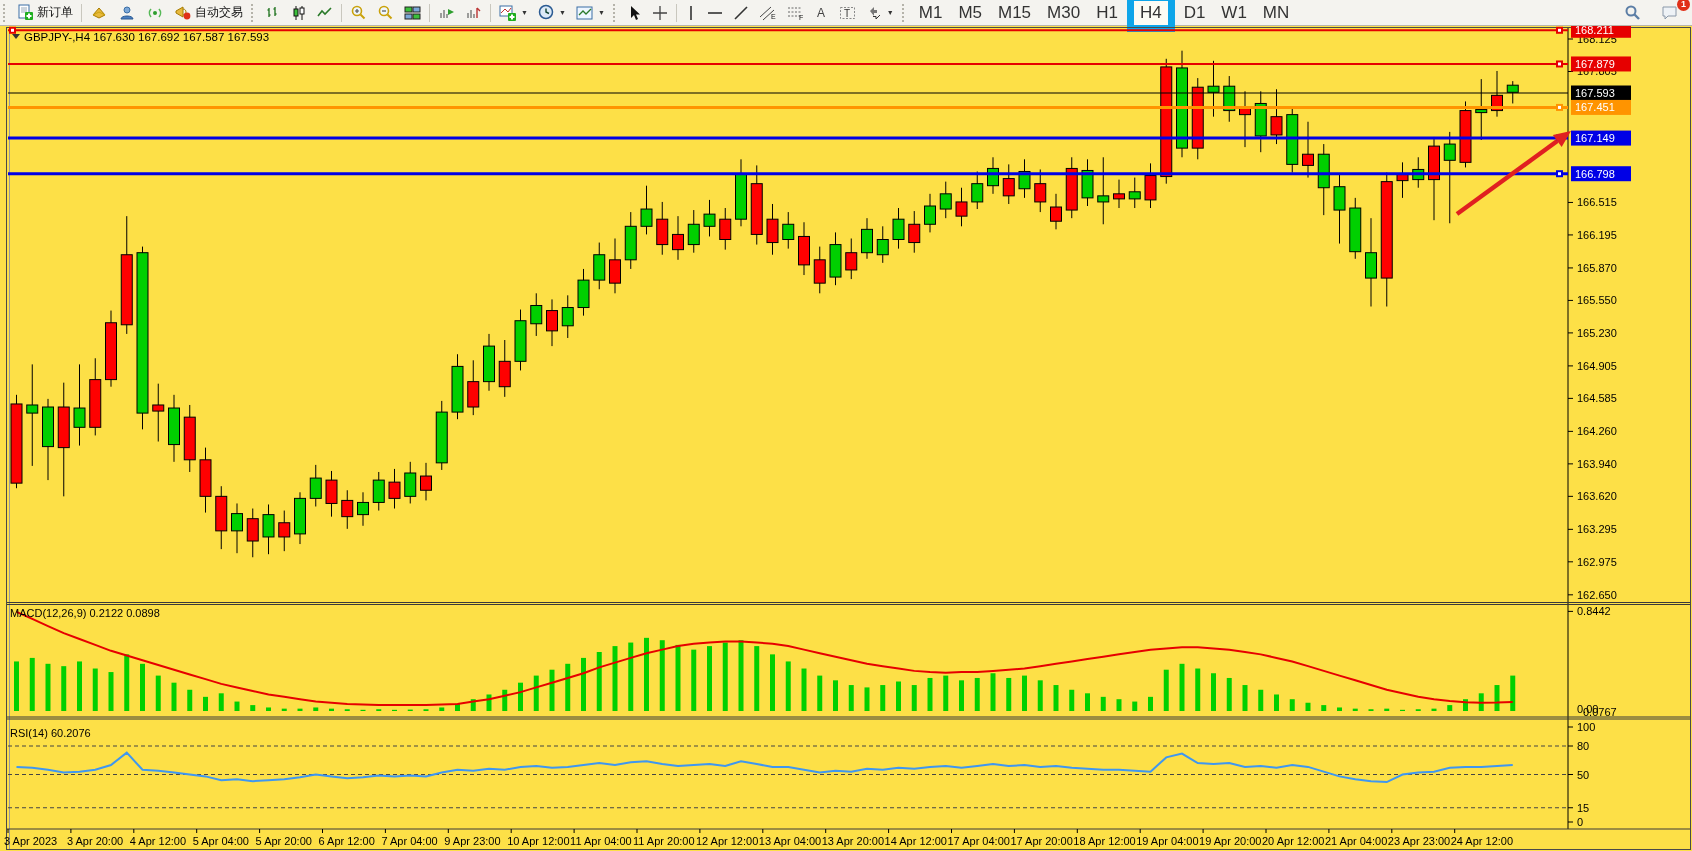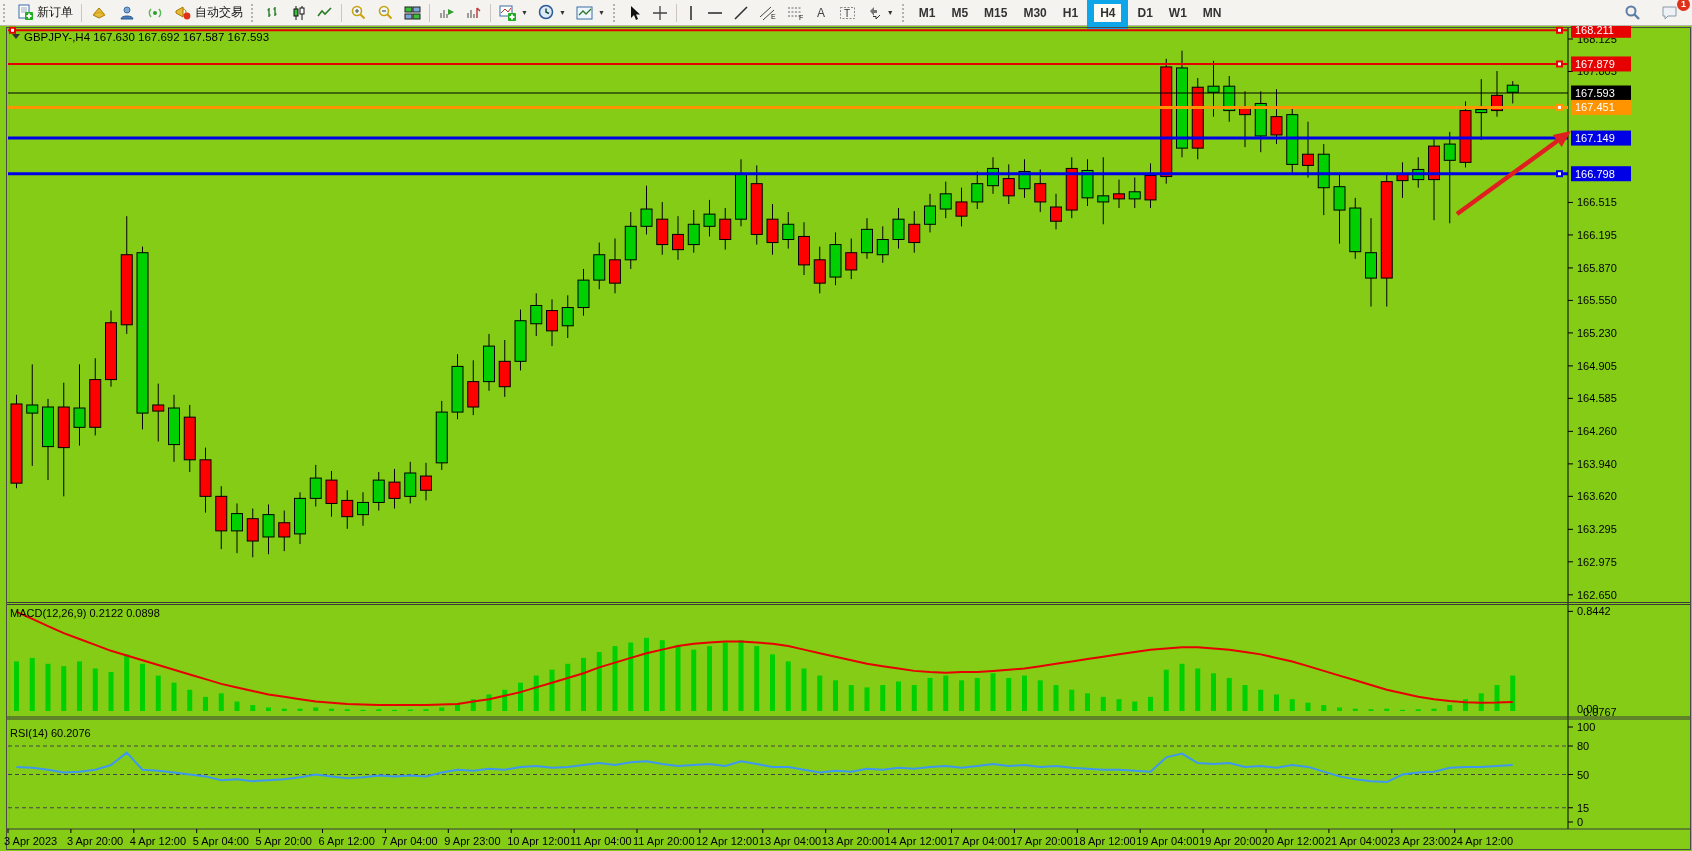--- a/index.html
+++ b/index.html
@@ -1,25 +1,25 @@
 <!DOCTYPE html>
 <html><head>
 <meta charset="utf-8">
 <style>
   html,body{margin:0;padding:0;background:#ffffff;font-family:"Liberation Sans",sans-serif;}
-  #app{position:relative;width:1692px;height:851px;background:#84cc16;overflow:hidden;}
+  #app{position:relative;width:1692px;height:851px;background:#fde047;overflow:hidden;}
   
   #toolbar{position:absolute;left:0;top:0;width:1692px;height:25px;background:#f4f3ef;
            border-bottom:1px solid #b8b6ad;display:flex;align-items:center;font-size:12px;color:#222;}
   .tb-handle{width:4px;height:18px;margin:0 3px;border-left:2px dotted #b5b3aa;}
   .tb-sep{width:1px;height:18px;background:#c9c7be;margin:0 3px;}
   .tb-btn{display:flex;align-items:center;gap:3px;padding:2px 4px;border:1px solid transparent;
           border-radius:2px;cursor:default;white-space:nowrap;}
   .tb-btn svg{display:block}
-  .tf-btn{padding:2px 6px;font-weight:bold;font-size:12px;color:#333;border:1px solid transparent;margin:16px 1px;}
+  .tf-btn{padding:2px 6px;font-weight:normal;font-size:17px;color:#333;border:1px solid transparent;margin:16px 1px;}
   .tf-btn.active{background:#fcfcf4;border:7px solid #0ea5e9;}
   .caret{font-size:7px;color:#333;margin-left:1px;}
   .cjk{font-size:12px;color:#111;}
   #tb-right{margin-left:auto;display:flex;align-items:center;margin-right:8px;gap:10px;}
   .badge{position:absolute;top:-5px;right:-7px;background:#e03018;color:#fff;border-radius:50%;
          width:13px;height:13px;font-size:9px;line-height:13px;text-align:center;font-weight:bold;}
   
   #chart-wrap{position:absolute;left:0;top:26px;width:1692px;height:825px;}
   svg text{font-family:"Liberation Sans",sans-serif;}
 </style>

